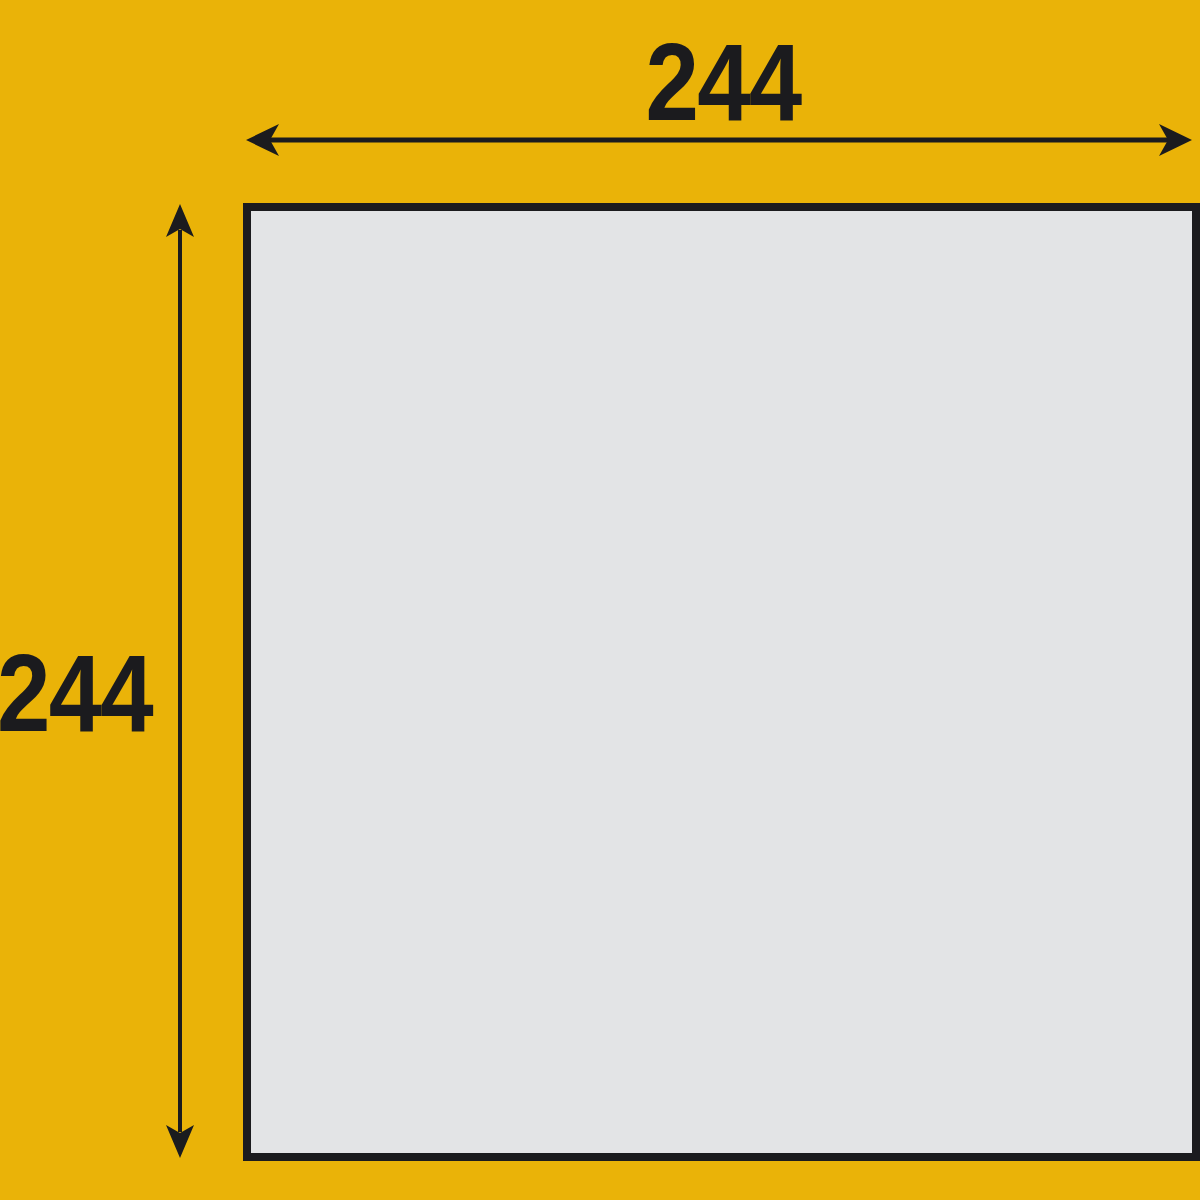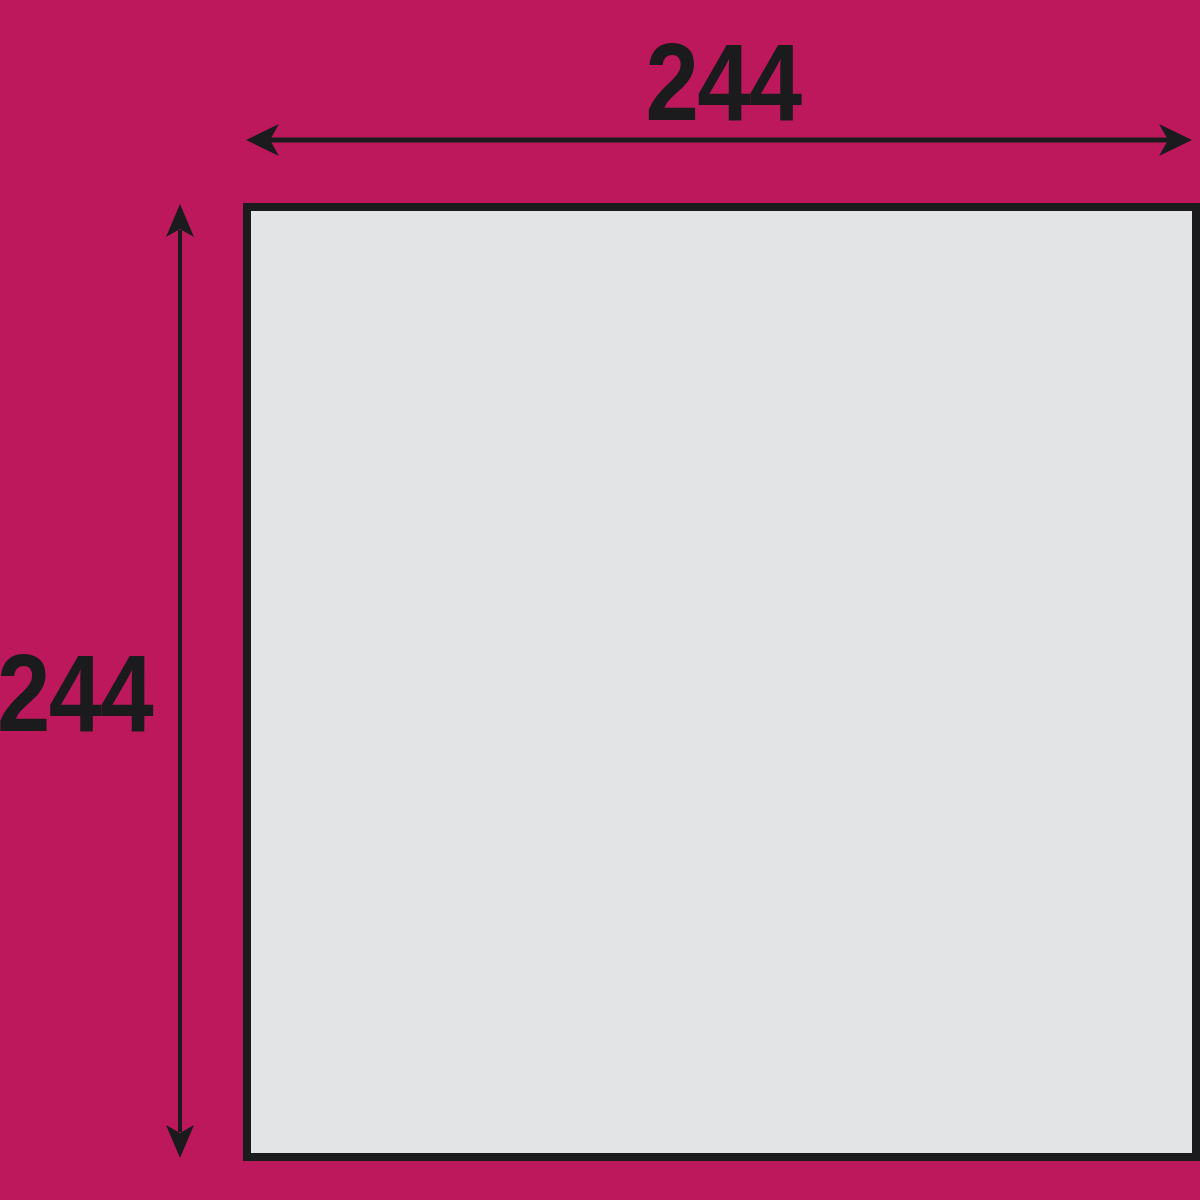--- a/index.html
+++ b/index.html
@@ -8,21 +8,21 @@
     width: 1200px;
     height: 1200px;
     background: #ffffff;
     overflow: hidden;
     font-family: "Liberation Sans", sans-serif;
   }
   .diagram-wrap {
     position: relative;
     width: 1200px;
     height: 1200px;
-    background: #be185d;
+    background: #eab308;
   }
   svg {
     display: block;
     width: 1200px;
     height: 1200px;
   }
   .dim-text {
     font-family: "Liberation Sans", sans-serif;
     font-weight: bold;
     font-size: 110px;

